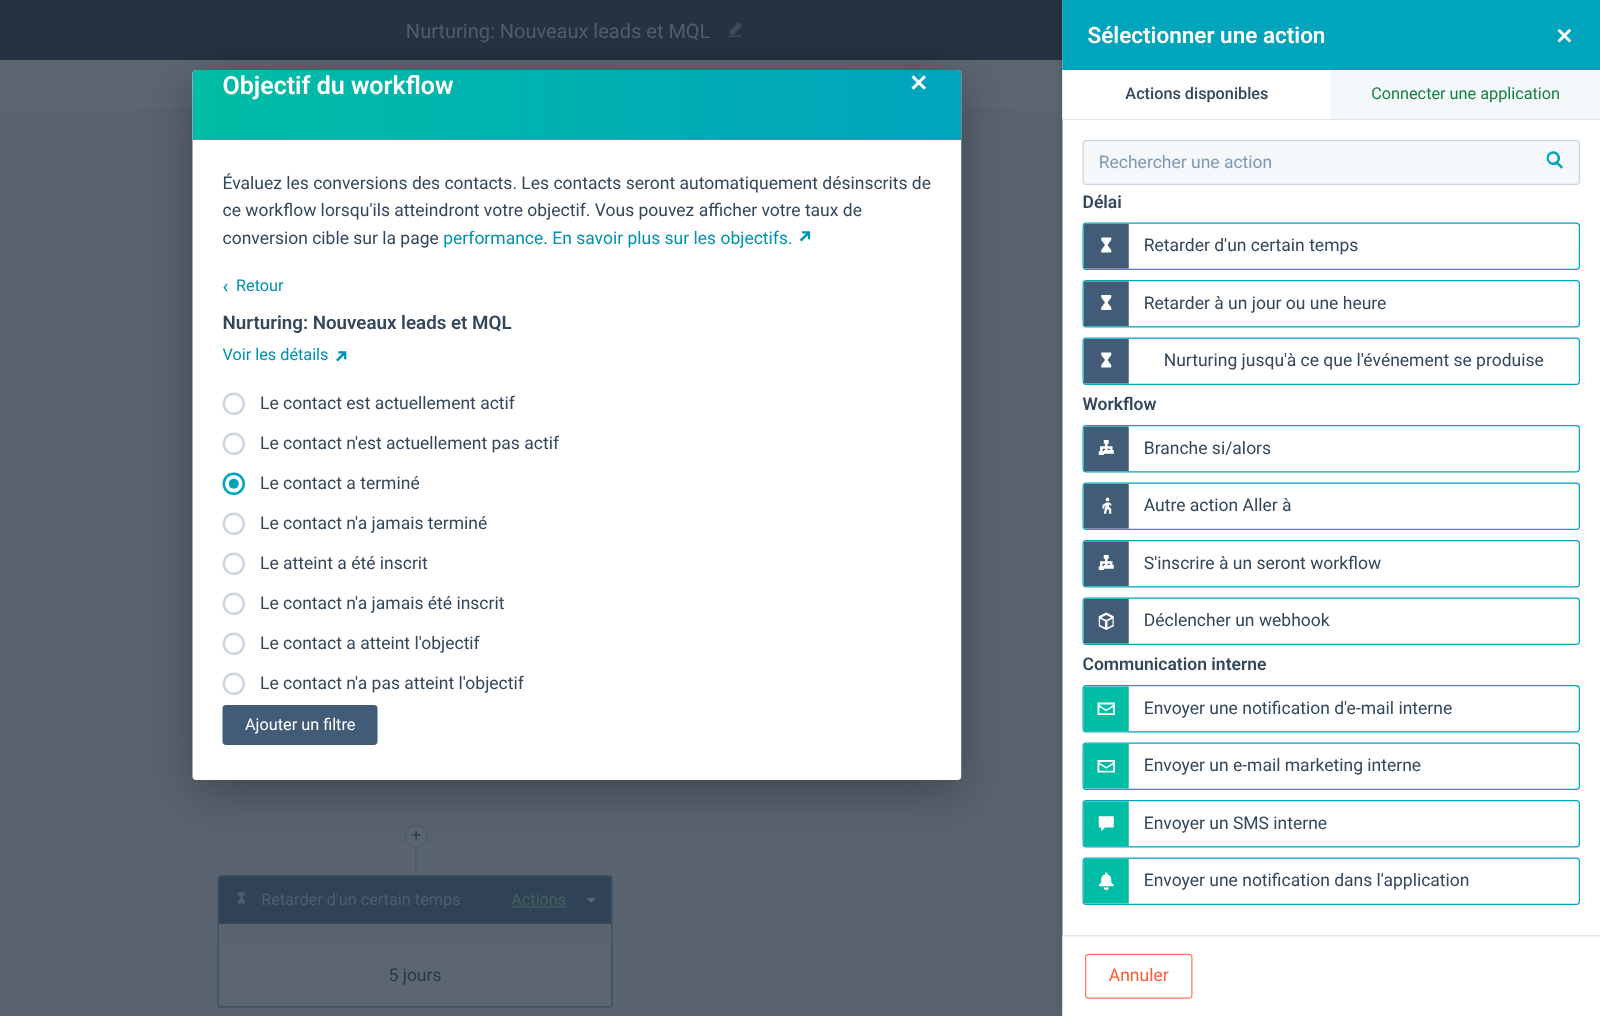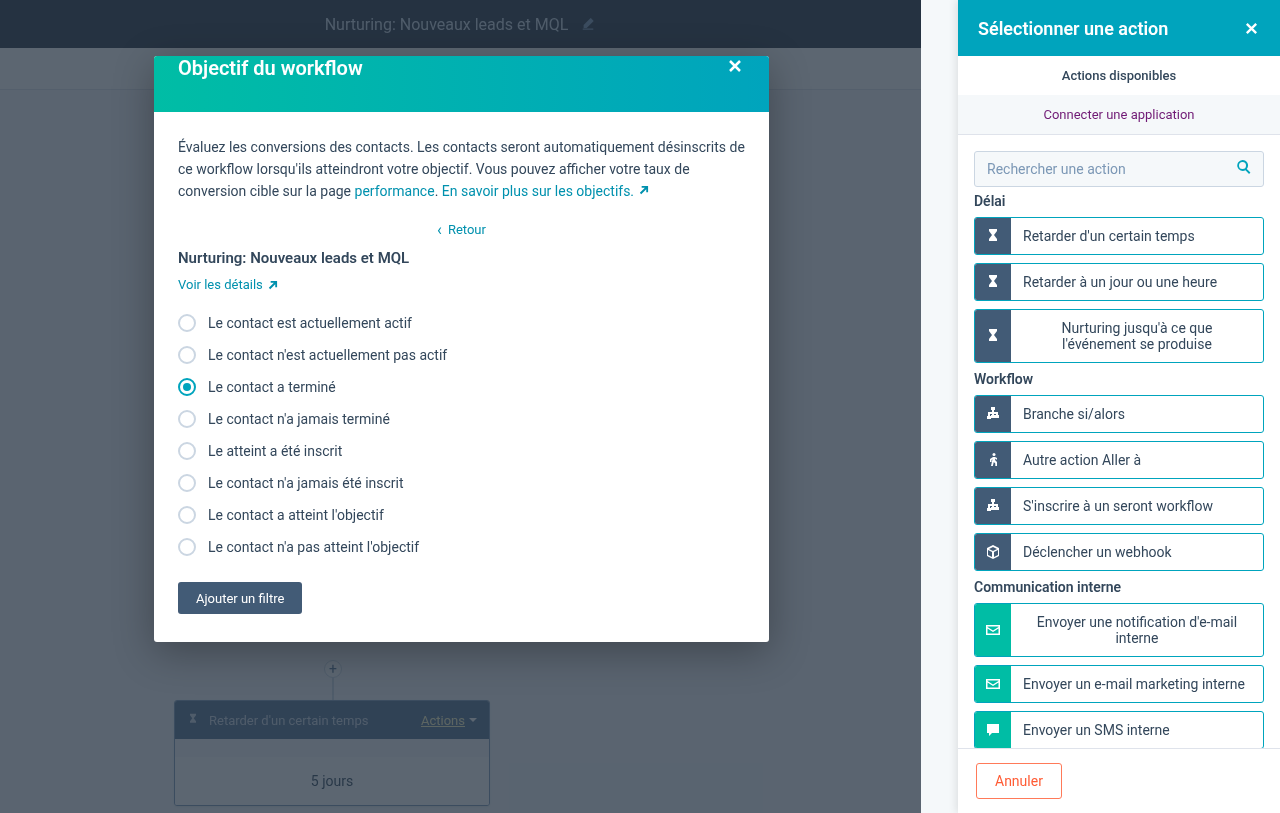--- a/index.html
+++ b/index.html
@@ -17,61 +17,61 @@
   
   .canvas { position: absolute; top: 90px; left: 0; width: 921px; height: 723px; background: #f5f8fa; }
 
   
   .canvas-join { position: absolute; left: 324px; top: 570px; width: 18px; height: 18px; border-radius: 50%; background: #fff; border: 1px solid #cbd6e2; color: #516f90; font-size: 14px; line-height: 16px; text-align: center; }
   .delay-card { position: absolute; left: 174px; top: 610px; width: 316px; border: 1px solid #7c98b6; border-radius: 3px; overflow: hidden; box-shadow: 0 1px 2px rgba(0,0,0,0.08); }
   .delay-card-header { background: #516f90; color: #fff; height: 38px; display: flex; align-items: center; gap: 8px; padding: 0 12px; }
   .delay-card-header .hdr-icon { width: 14px; height: 14px; display: inline-flex; }
   .delay-card-header .hdr-icon svg { fill: #cbd6e2; }
   .delay-card-header-label { flex: 1; font-size: 13px; color: #cbd6e2; }
-  .delay-card-actions { font-size: 13px; color: #fef9c3; text-decoration: underline; display: flex; align-items: center; gap: 4px; }
+  .delay-card-actions { font-size: 13px; color: #86efac; text-decoration: underline; display: flex; align-items: center; gap: 16px; }
   .delay-card-actions svg { fill: #fff; }
   .delay-card-body { background: #fff; height: 48px; display: flex; align-items: center; justify-content: center; font-size: 14px; color: #33475b; margin-top: 18px; }
 
   
   .canvas-line { position: absolute; left: 332px; top: 580px; width: 2px; height: 30px; background: #cbd6e2; }
 
   
   .modal-backdrop { position: absolute; top: 0; left: 0; width: 921px; height: 813px; background: rgba(37,51,66,0.75); }
   .modal { position: absolute; top: 56px; left: 154px; width: 615px; background: #fff; border-radius: 3px; box-shadow: 0 10px 40px rgba(0,0,0,0.3); overflow: hidden; }
   .modal-header { background: linear-gradient(90deg, #00bda5 0%, #00a4bd 100%); height: 56px; display: flex; padding: 0 24px; justify-content: space-between; }
   .modal-title { color: #fff; font-size: 20px; font-weight: 600; }
   .modal-close { width: 20px; height: 20px; cursor: pointer; display: flex; align-items: center; justify-content: center; }
   .modal-close svg { stroke: #fff; stroke-width: 2.5; }
   .modal-body { padding: 24px 24px 28px; color: #33475b; font-size: 14px; line-height: 22px; }
   .modal-desc { margin-bottom: 16px; }
   .link { color: #0091ae; cursor: pointer; }
   .link-ext svg { fill: #0091ae; }
-  .back-row { margin-bottom: 6px; text-align: center; }
+  .back-row { margin-bottom: 6px; }
   .back-link { color: #0091ae; font-size: 13px; cursor: pointer; }
   .back-link::before { content: "‹"; margin-right: 6px; font-size: 16px; vertical-align: -1px; }
   .wf-name { font-weight: 600; font-size: 15px; margin-bottom: 4px; }
   .details-link { color: #0091ae; font-size: 13px; cursor: pointer; display: inline-flex; align-items: center; gap: 4px; margin-bottom: 16px; }
   .details-link svg { fill: #0091ae; }
-  .radio-list { display: flex; flex-direction: column; gap: 10px; margin-bottom: 24px; }
+  .radio-list { display: flex; flex-direction: column; gap: 10px; margin-bottom: 6px; }
   .radio-item { display: flex; align-items: center; gap: 12px; cursor: pointer; }
   .radio-outer { width: 18px; height: 18px; border-radius: 50%; border: 2px solid #cbd6e2; display: flex; align-items: center; justify-content: center; flex-shrink: 0; }
   .radio-item.selected .radio-outer { border-color: #00a4bd; }
   .radio-inner { width: 8px; height: 8px; border-radius: 50%; background: #00a4bd; display: none; }
   .radio-item.selected .radio-inner { display: block; }
   .radio-label { color: #33475b; }
   .add-filter-btn { background: #425b76; color: #fff; border: none; border-radius: 3px; height: 32px; padding: 0 18px; font-size: 13px; cursor: pointer; text-align: right; }
 
   
-  .panel { position: absolute; top: 0; right: 0; width: 322px; height: 813px; background: #fff; display: flex; flex-direction: column; box-shadow: -2px 0 8px rgba(0,0,0,0.1); }
+  .panel { position: absolute; top: 0; right: 0; width: 430px; height: 813px; background: #fff; display: flex; flex-direction: column; box-shadow: -2px 0 8px rgba(0,0,0,0.1); }
   .panel-header { background: #00a4bd; height: 56px; display: flex; align-items: center; padding: 0 20px; justify-content: space-between; }
   .panel-title { color: #fff; font-size: 18px; font-weight: 600; }
   .panel-close { width: 18px; height: 18px; cursor: pointer; display: flex; align-items: center; justify-content: center; }
   .panel-close svg { stroke: #fff; stroke-width: 2.5; }
-  .panel-tabs { display: flex; border-bottom: 1px solid #dfe3eb; background: #f5f8fa; flex-direction: column; }
-  .panel-tab { flex: 1; text-align: center; padding: 12px 8px; font-size: 13px; color: #701a75; cursor: pointer; background: #f5f8fa; }
+  .panel-tabs { display: flex; border-bottom: 1px solid #dfe3eb; background: #f5f8fa; }
+  .panel-tab { flex: 1; text-align: center; padding: 12px 8px; font-size: 13px; color: #15803d; cursor: pointer; background: #f5f8fa; }
   .panel-tab.active { background: #fff; color: #33475b; font-weight: 500; }
   .panel-scroll { flex: 1; overflow-y: auto; padding: 16px 16px 10px; }
   .panel-scroll::-webkit-scrollbar { width: 10px; }
   .panel-scroll::-webkit-scrollbar-thumb { background: #cbd6e2; border-radius: 5px; }
   .search-row { position: relative; margin-bottom: 1px; border-radius: 18px; }
   .search-input { width: 100%; height: 36px; border: 1px solid #cbd6e2; background: #f5f8fa; border-radius: 3px; padding: 0 36px 0 12px; font-size: 14px; color: #516f90; }
   .search-input::placeholder { color: #7c98b6; }
   .search-icon { position: absolute; right: 10px; top: 8px; width: 18px; height: 18px; }
   .search-icon svg { fill: #00a4bd; }
   .section-title { font-size: 14px; font-weight: 600; color: #33475b; margin: 6px 0 8px; }

